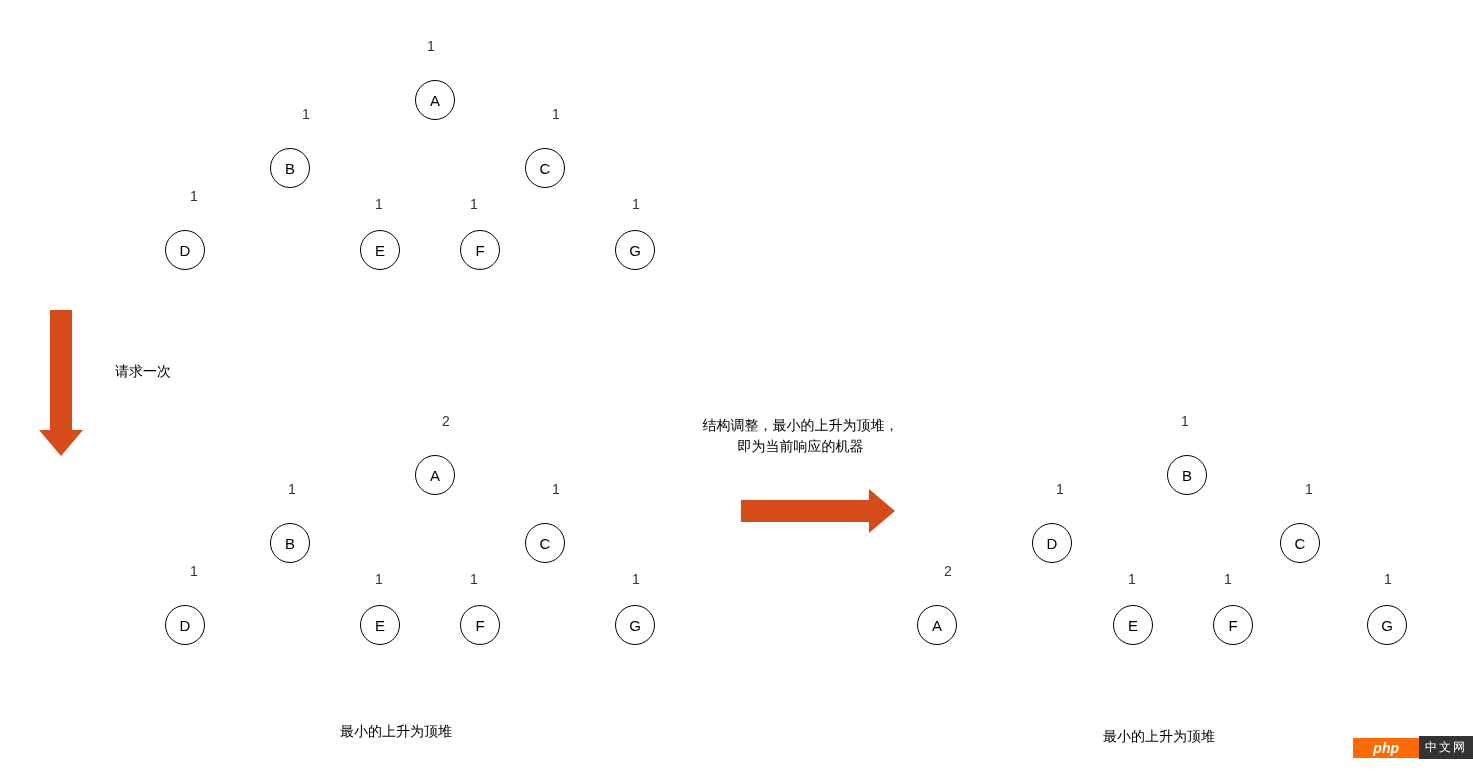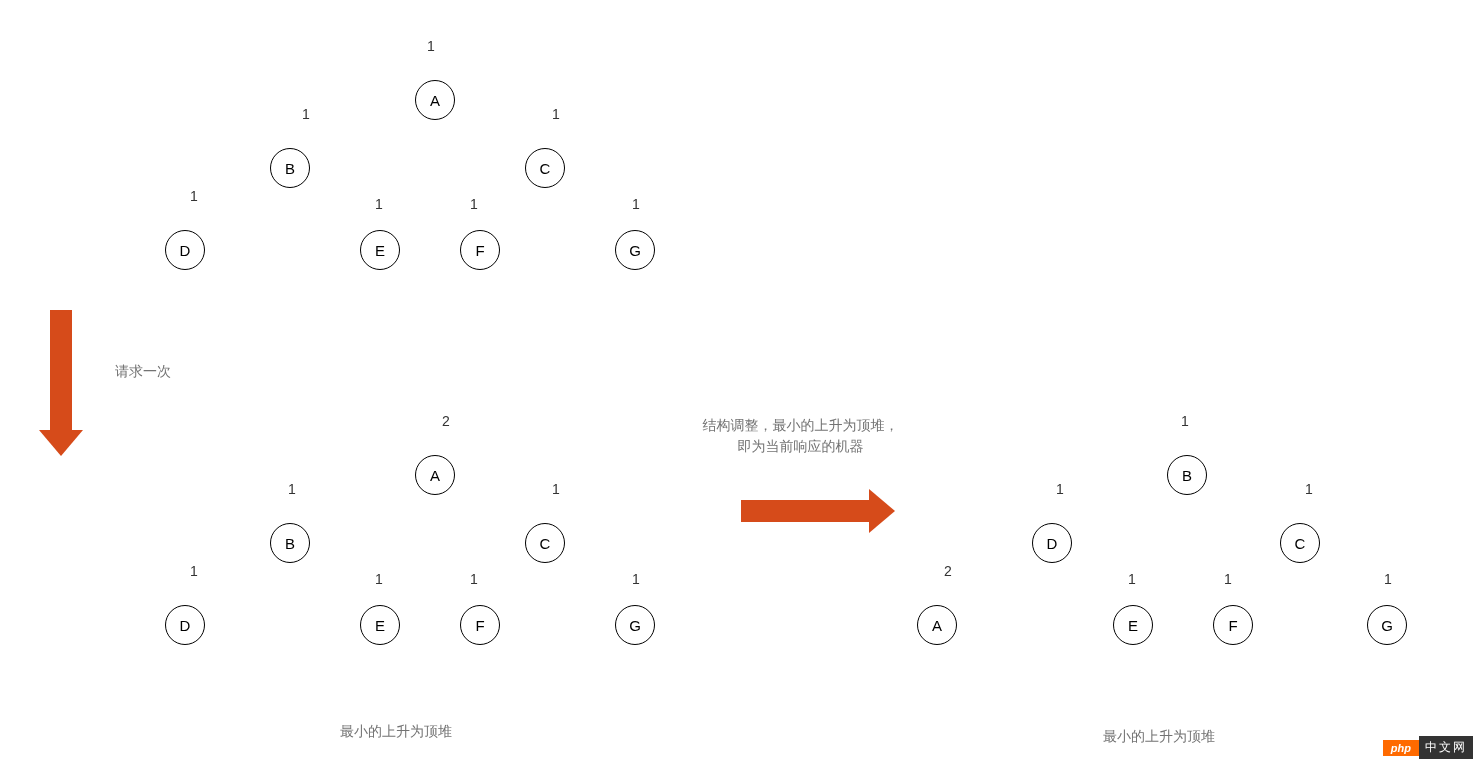--- a/index.html
+++ b/index.html
@@ -60,38 +60,38 @@
     }
     .arrow-right .head {
       width: 0; height: 0;
       border-top: 22px solid transparent;
       border-bottom: 22px solid transparent;
       border-left: 26px solid #d64b1a;
     }
     .label {
       position: absolute;
       font-size: 14px;
-      color: #737373;
+      color: #000000;
       text-align: center;
       line-height: 1.5;
     }
     .watermark {
       position: absolute;
       right: 0;
       bottom: 20px;
       display: flex;
       align-items: center;
     }
     .watermark .php {
       background: #ff6a00;
       color: #fff;
       font-weight: bold;
       font-style: italic;
-      padding: 2px 8px;
-      font-size: 11px;
+      padding: 2px 20px;
+      font-size: 14px;
       font-family: Arial, sans-serif;
     }
     .watermark .rest {
       background: #333;
       color: #fff;
       font-size: 12px;
       padding: 3px 6px;
       letter-spacing: 2px;
     }
   </style>

